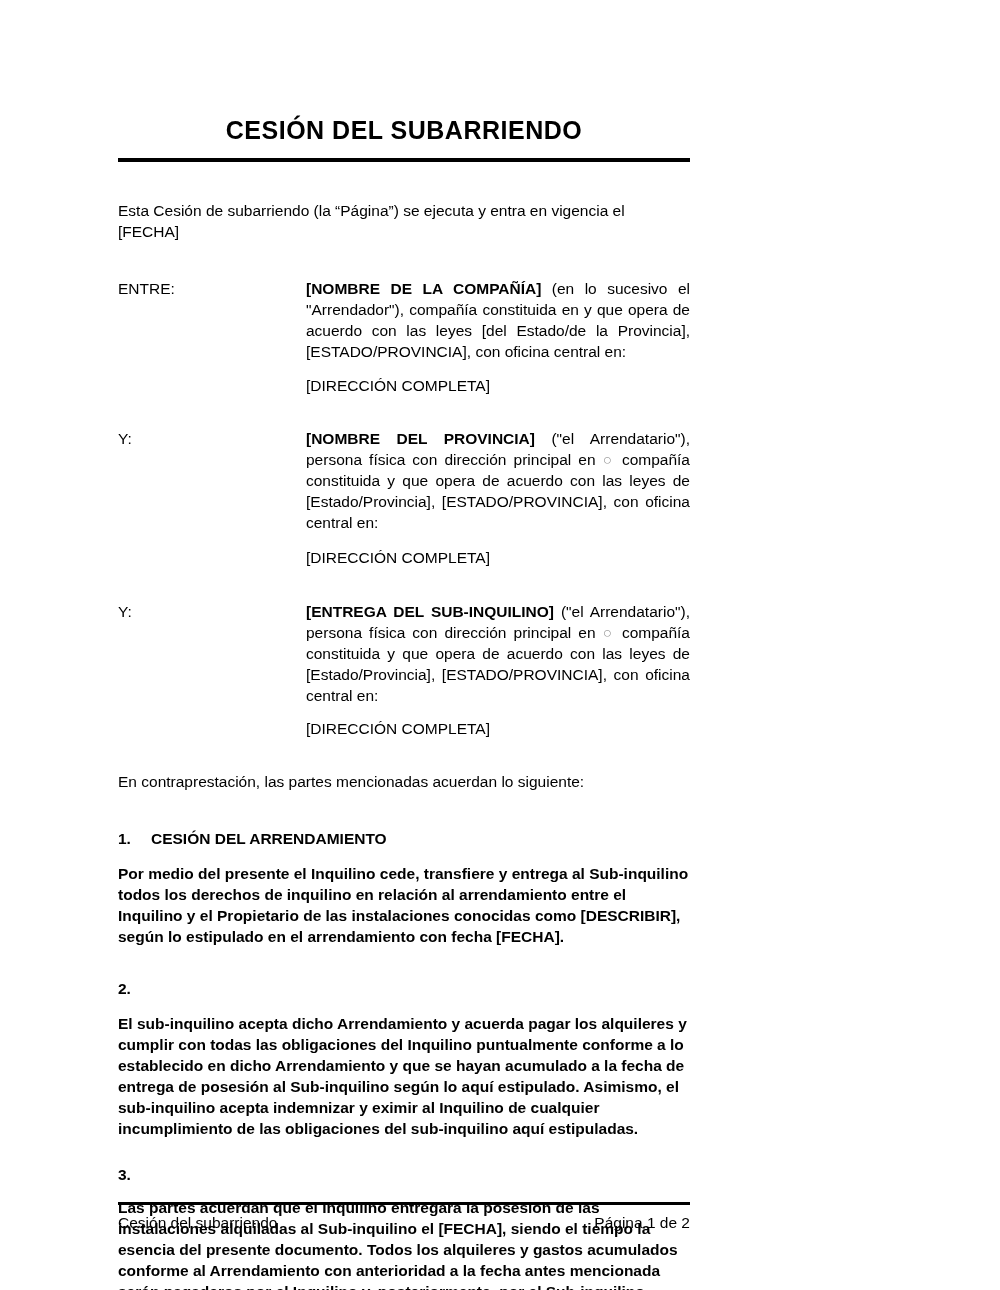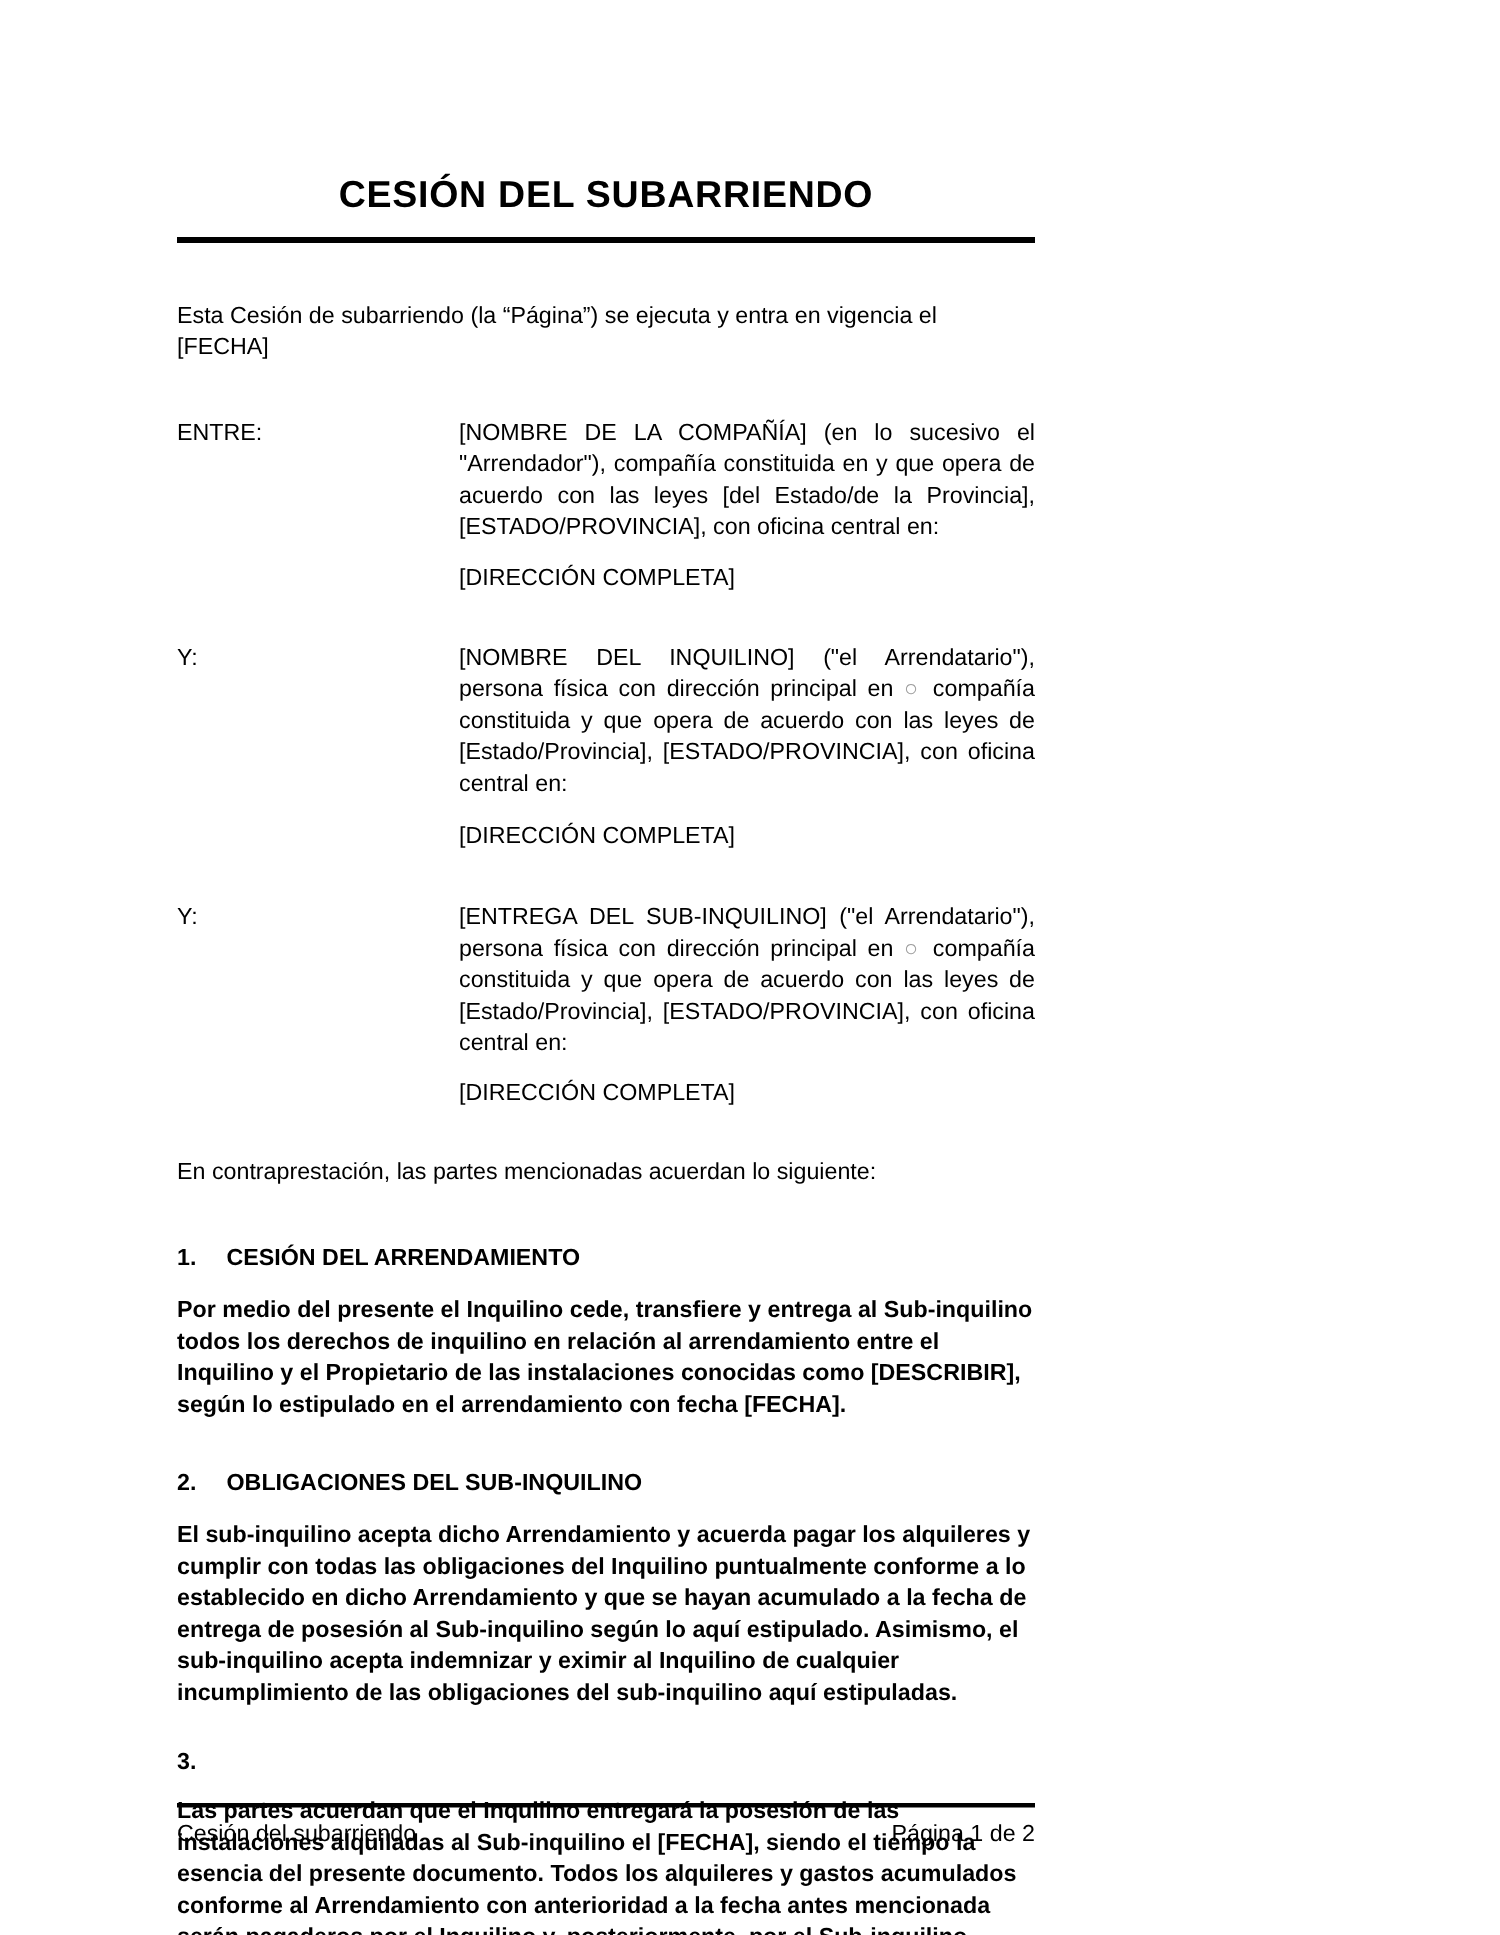--- a/index.html
+++ b/index.html
@@ -31,21 +31,21 @@
   }
   .intro { margin-top: 38px; }
   .party { display: flex; }
   .party-label {
     width: 188px;
     flex: 0 0 188px;
     font-weight: normal;
   }
   .party-body { flex: 1 1 auto; }
   .party-text { text-align: justify; }
-  .party-name { font-weight: normal; }
+  .party-name { font-weight: bold; }
   .circle-glyph { color: #9b9b9b; }
   .party-address { margin-top: 13px; }
   .consideration { margin-top: 32px; }
   .sec-head { display: flex; font-weight: bold; }
   .sec-num { width: 33px; flex: 0 0 33px; }
   .sec-body { margin-top: 14px; font-weight: bold; }
   .page-footer {
     position: absolute;
     left: 118px;
     right: 118px;
@@ -71,21 +71,21 @@
       <div class="party-label">ENTRE:</div>
       <div class="party-body">
         <p class="party-text"><span class="party-name">[NOMBRE DE LA COMPAÑÍA]</span><span> (en lo sucesivo el "Arrendador"), compañía constituida en y que opera de acuerdo con las leyes [del Estado/de la Provincia], [ESTADO/PROVINCIA], con oficina central en:</span><span class="circle-glyph"></span><span></span></p>
         <p class="party-address">[DIRECCIÓN COMPLETA]</p>
       </div>
     </div>
 
     <div class="party" style="margin-top:32px;">
       <div class="party-label">Y:</div>
       <div class="party-body">
-        <p class="party-text"><span class="party-name">[NOMBRE DEL INQUILINO]</span><span> ("el Arrendatario"), persona física con dirección principal en </span><span class="circle-glyph">○</span><span> compañía constituida y que opera de acuerdo con las leyes de [Estado/Provincia], [ESTADO/PROVINCIA], con oficina central en:</span></p>
+        <p class="party-text"><span class="party-name">[NOMBRE DEL PROVINCIA]</span><span> ("el Arrendatario"), persona física con dirección principal en </span><span class="circle-glyph">○</span><span> compañía constituida y que opera de acuerdo con las leyes de [Estado/Provincia], [ESTADO/PROVINCIA], con oficina central en:</span></p>
         <p class="party-address" style="margin-top:14px;">[DIRECCIÓN COMPLETA]</p>
       </div>
     </div>
 
     <div class="party" style="margin-top:33px;">
       <div class="party-label">Y:</div>
       <div class="party-body">
         <p class="party-text"><span class="party-name">[ENTREGA DEL SUB-INQUILINO]</span><span> ("el Arrendatario"), persona física con dirección principal en </span><span class="circle-glyph">○</span><span> compañía constituida y que opera de acuerdo con las leyes de [Estado/Provincia], [ESTADO/PROVINCIA], con oficina central en:</span></p>
         <p class="party-address" style="margin-top:12px;">[DIRECCIÓN COMPLETA]</p>
       </div>
@@ -97,21 +97,20 @@
       <div class="sec-head" style="margin-top:36px;">
         <span class="sec-num">1.</span>
         <span>CESIÓN DEL ARRENDAMIENTO</span>
       </div>
       <p class="sec-body">Por medio del presente el Inquilino cede, transfiere y entrega al Sub-inquilino todos los derechos de inquilino en relación al arrendamiento entre el Inquilino y el Propietario de las instalaciones conocidas como [DESCRIBIR], según lo estipulado en el arrendamiento con fecha [FECHA].</p>
     </div>
 
     <div class="section">
       <div class="sec-head" style="margin-top:31px;">
         <span class="sec-num">2.</span>
-        <span>OBLIGACIONES DEL SUB-INQUILINO</span>
       </div>
       <p class="sec-body">El sub-inquilino acepta dicho Arrendamiento y acuerda pagar los alquileres y cumplir con todas las obligaciones del Inquilino puntualmente conforme a lo establecido en dicho Arrendamiento y que se hayan acumulado a la fecha de entrega de posesión al Sub-inquilino según lo aquí estipulado. Asimismo, el sub-inquilino acepta indemnizar y eximir al Inquilino de cualquier incumplimiento de las obligaciones del sub-inquilino aquí estipuladas.</p>
     </div>
 
     <div class="section">
       <div class="sec-head" style="margin-top:25px;">
         <span class="sec-num">3.</span>
       </div>
       <p class="sec-body" style="margin-top:12px;">Las partes acuerdan que el Inquilino entregará la posesión de las instalaciones alquiladas al Sub-inquilino el [FECHA], siendo el tiempo la esencia del presente documento. Todos los alquileres y gastos acumulados conforme al Arrendamiento con anterioridad a la fecha antes mencionada serán pagaderos por el Inquilino y, posteriormente, por el Sub-inquilino.</p>
     </div>

